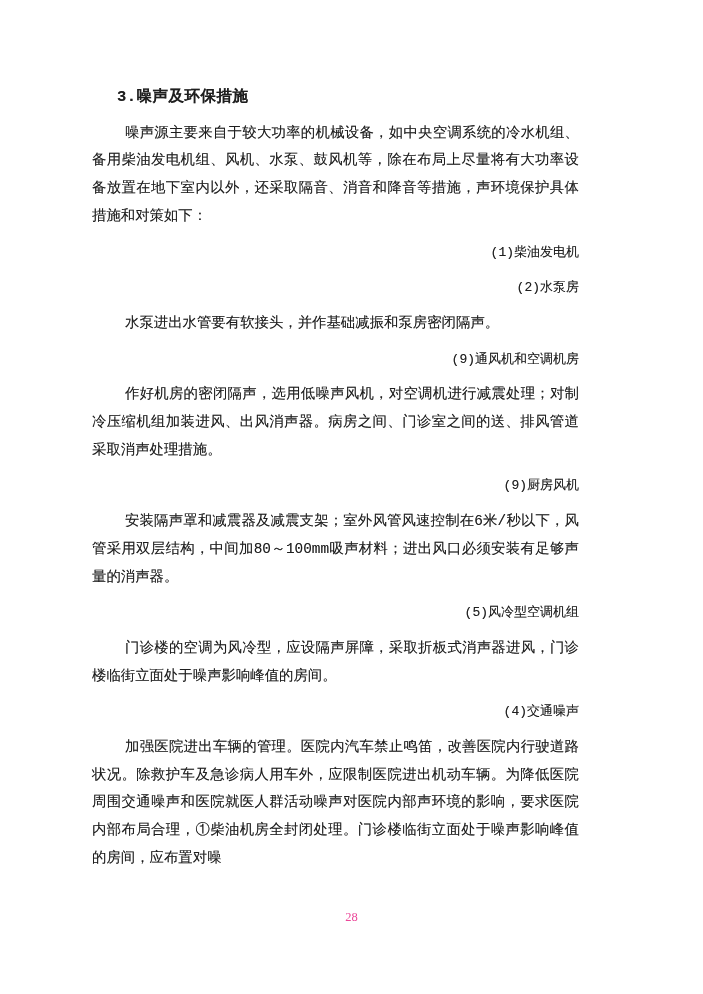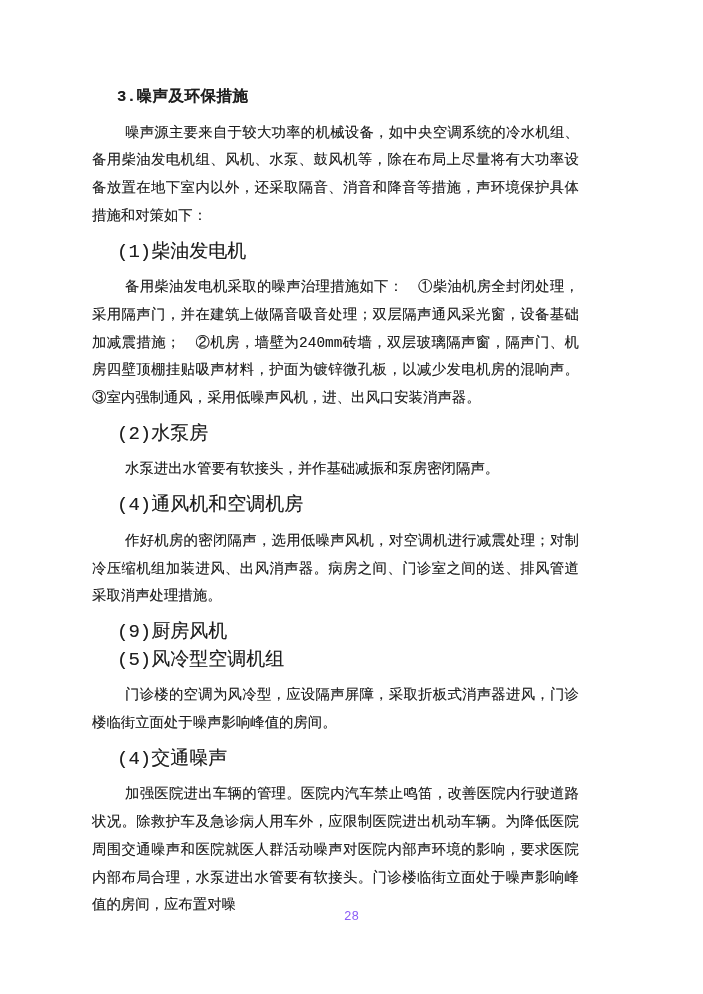--- a/index.html
+++ b/index.html
@@ -34,58 +34,58 @@
   .para {
     margin: 8px;
     font-size: 14.4px;
     line-height: 27.7px;
     text-align: justify;
     text-indent: 33px;
     text-shadow: 0 0 0.5px rgba(30,30,30,0.45);
     word-break: break-all;
   }
   .section-label {
-    margin: 0;
-    font-size: 19px;
+    margin: 8px;
+    font-size: 13px;
     line-height: 27.7px;
     text-indent: 33px;
     text-shadow: 0 0 0.5px rgba(30,30,30,0.45);
+    text-align: right;
   }
   .page-number {
     position: absolute;
     left: 0;
     right: 0;
     top: 910px;
     text-align: center;
     font-size: 12.5px;
-    color: #8b5cf6;
-    font-family: Liberation Mono, monospace;
+    color: #ec4899;
   }
 </style>
 </head>
 <body>
 
 <div class="page">
 
   <h3 class="doc-heading">3.噪声及环保措施</h3>
 
   <p class="para">噪声源主要来自于较大功率的机械设备，如中央空调系统的冷水机组、备用柴油发电机组、风机、水泵、鼓风机等，除在布局上尽量将有大功率设备放置在地下室内以外，还采取隔音、消音和降音等措施，声环境保护具体措施和对策如下：</p>
 
   <p class="section-label">(1)柴油发电机</p>
-  <p class="para">备用柴油发电机采取的噪声治理措施如下：　①柴油机房全封闭处理，采用隔声门，并在建筑上做隔音吸音处理；双层隔声通风采光窗，设备基础加减震措施；　②机房，墙壁为240mm砖墙，双层玻璃隔声窗，隔声门、机房四壁顶棚挂贴吸声材料，护面为镀锌微孔板，以减少发电机房的混响声。③室内强制通风，采用低噪声风机，进、出风口安装消声器。</p>
 
   <p class="section-label">(2)水泵房</p>
   <p class="para">水泵进出水管要有软接头，并作基础减振和泵房密闭隔声。</p>
 
-  <p class="section-label">(4)通风机和空调机房</p>
+  <p class="section-label">(9)通风机和空调机房</p>
   <p class="para">作好机房的密闭隔声，选用低噪声风机，对空调机进行减震处理；对制冷压缩机组加装进风、出风消声器。病房之间、门诊室之间的送、排风管道采取消声处理措施。</p>
 
   <p class="section-label">(9)厨房风机</p>
+  <p class="para">安装隔声罩和减震器及减震支架；室外风管风速控制在6米/秒以下，风管采用双层结构，中间加80～100mm吸声材料；进出风口必须安装有足够声量的消声器。</p>
 
   <p class="section-label">(5)风冷型空调机组</p>
   <p class="para">门诊楼的空调为风冷型，应设隔声屏障，采取折板式消声器进风，门诊楼临街立面处于噪声影响峰值的房间。</p>
 
   <p class="section-label">(4)交通噪声</p>
-  <p class="para">加强医院进出车辆的管理。医院内汽车禁止鸣笛，改善医院内行驶道路状况。除救护车及急诊病人用车外，应限制医院进出机动车辆。为降低医院周围交通噪声和医院就医人群活动噪声对医院内部声环境的影响，要求医院内部布局合理，水泵进出水管要有软接头。门诊楼临街立面处于噪声影响峰值的房间，应布置对噪</p>
+  <p class="para">加强医院进出车辆的管理。医院内汽车禁止鸣笛，改善医院内行驶道路状况。除救护车及急诊病人用车外，应限制医院进出机动车辆。为降低医院周围交通噪声和医院就医人群活动噪声对医院内部声环境的影响，要求医院内部布局合理，①柴油机房全封闭处理。门诊楼临街立面处于噪声影响峰值的房间，应布置对噪</p>
 
 </div>
 
 <div class="page-number">28</div>
 
 </body></html>

